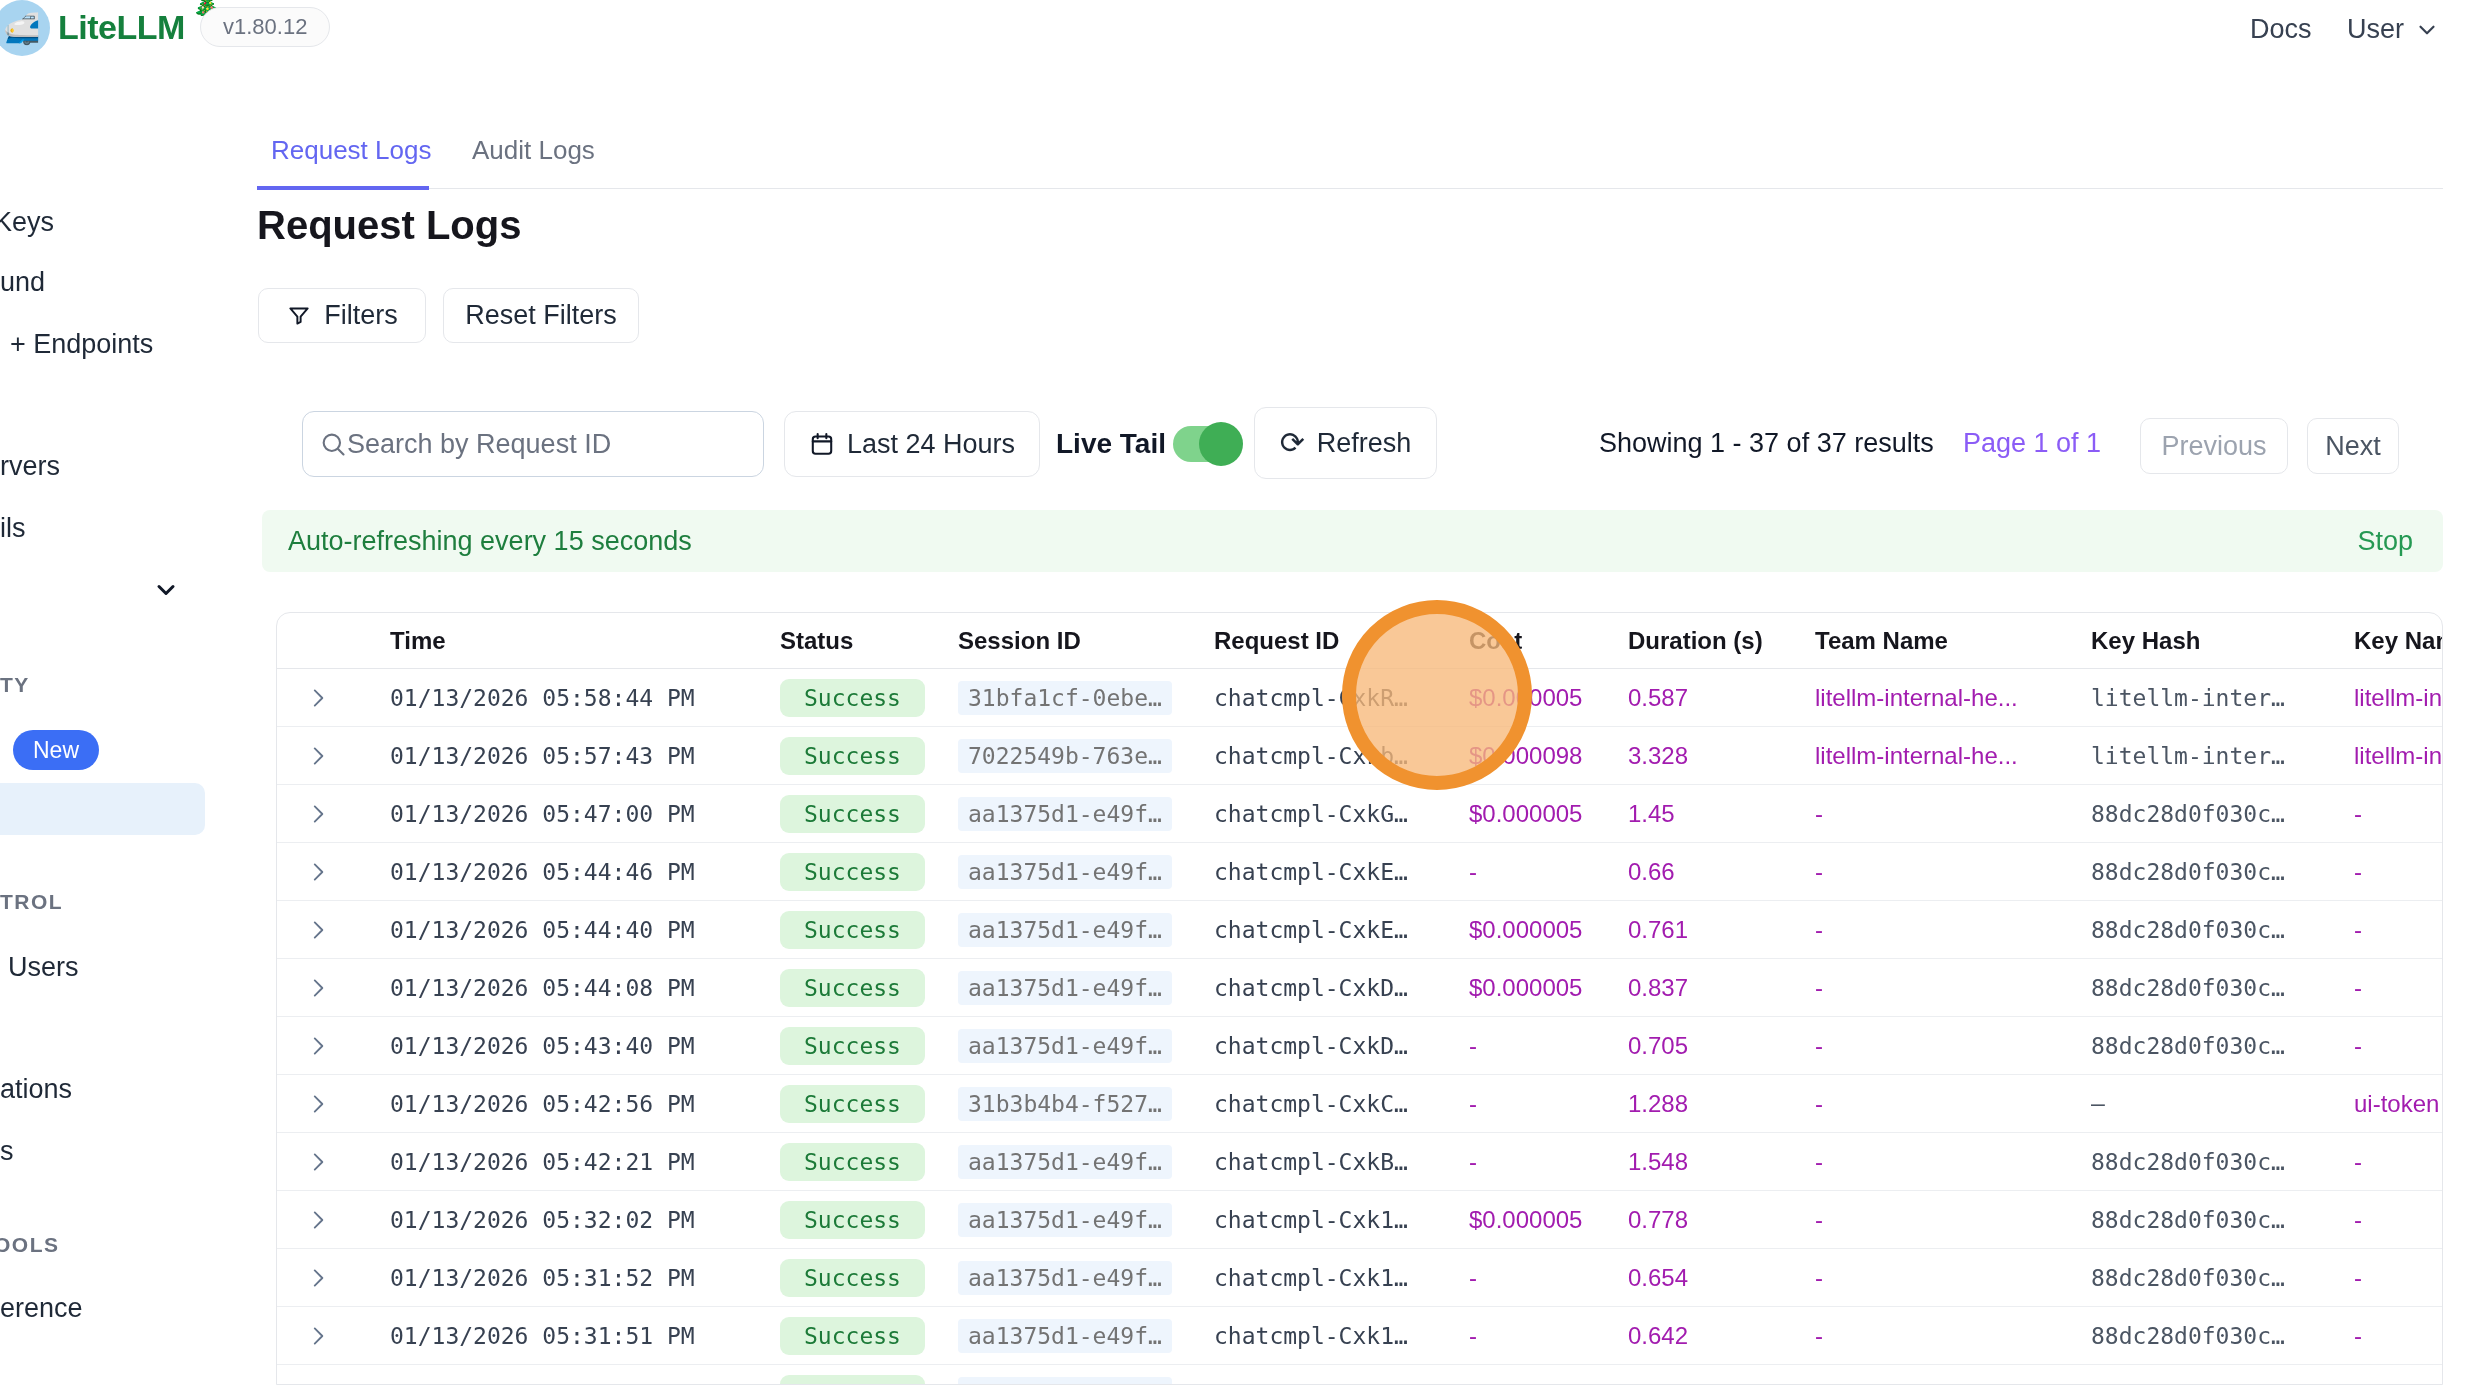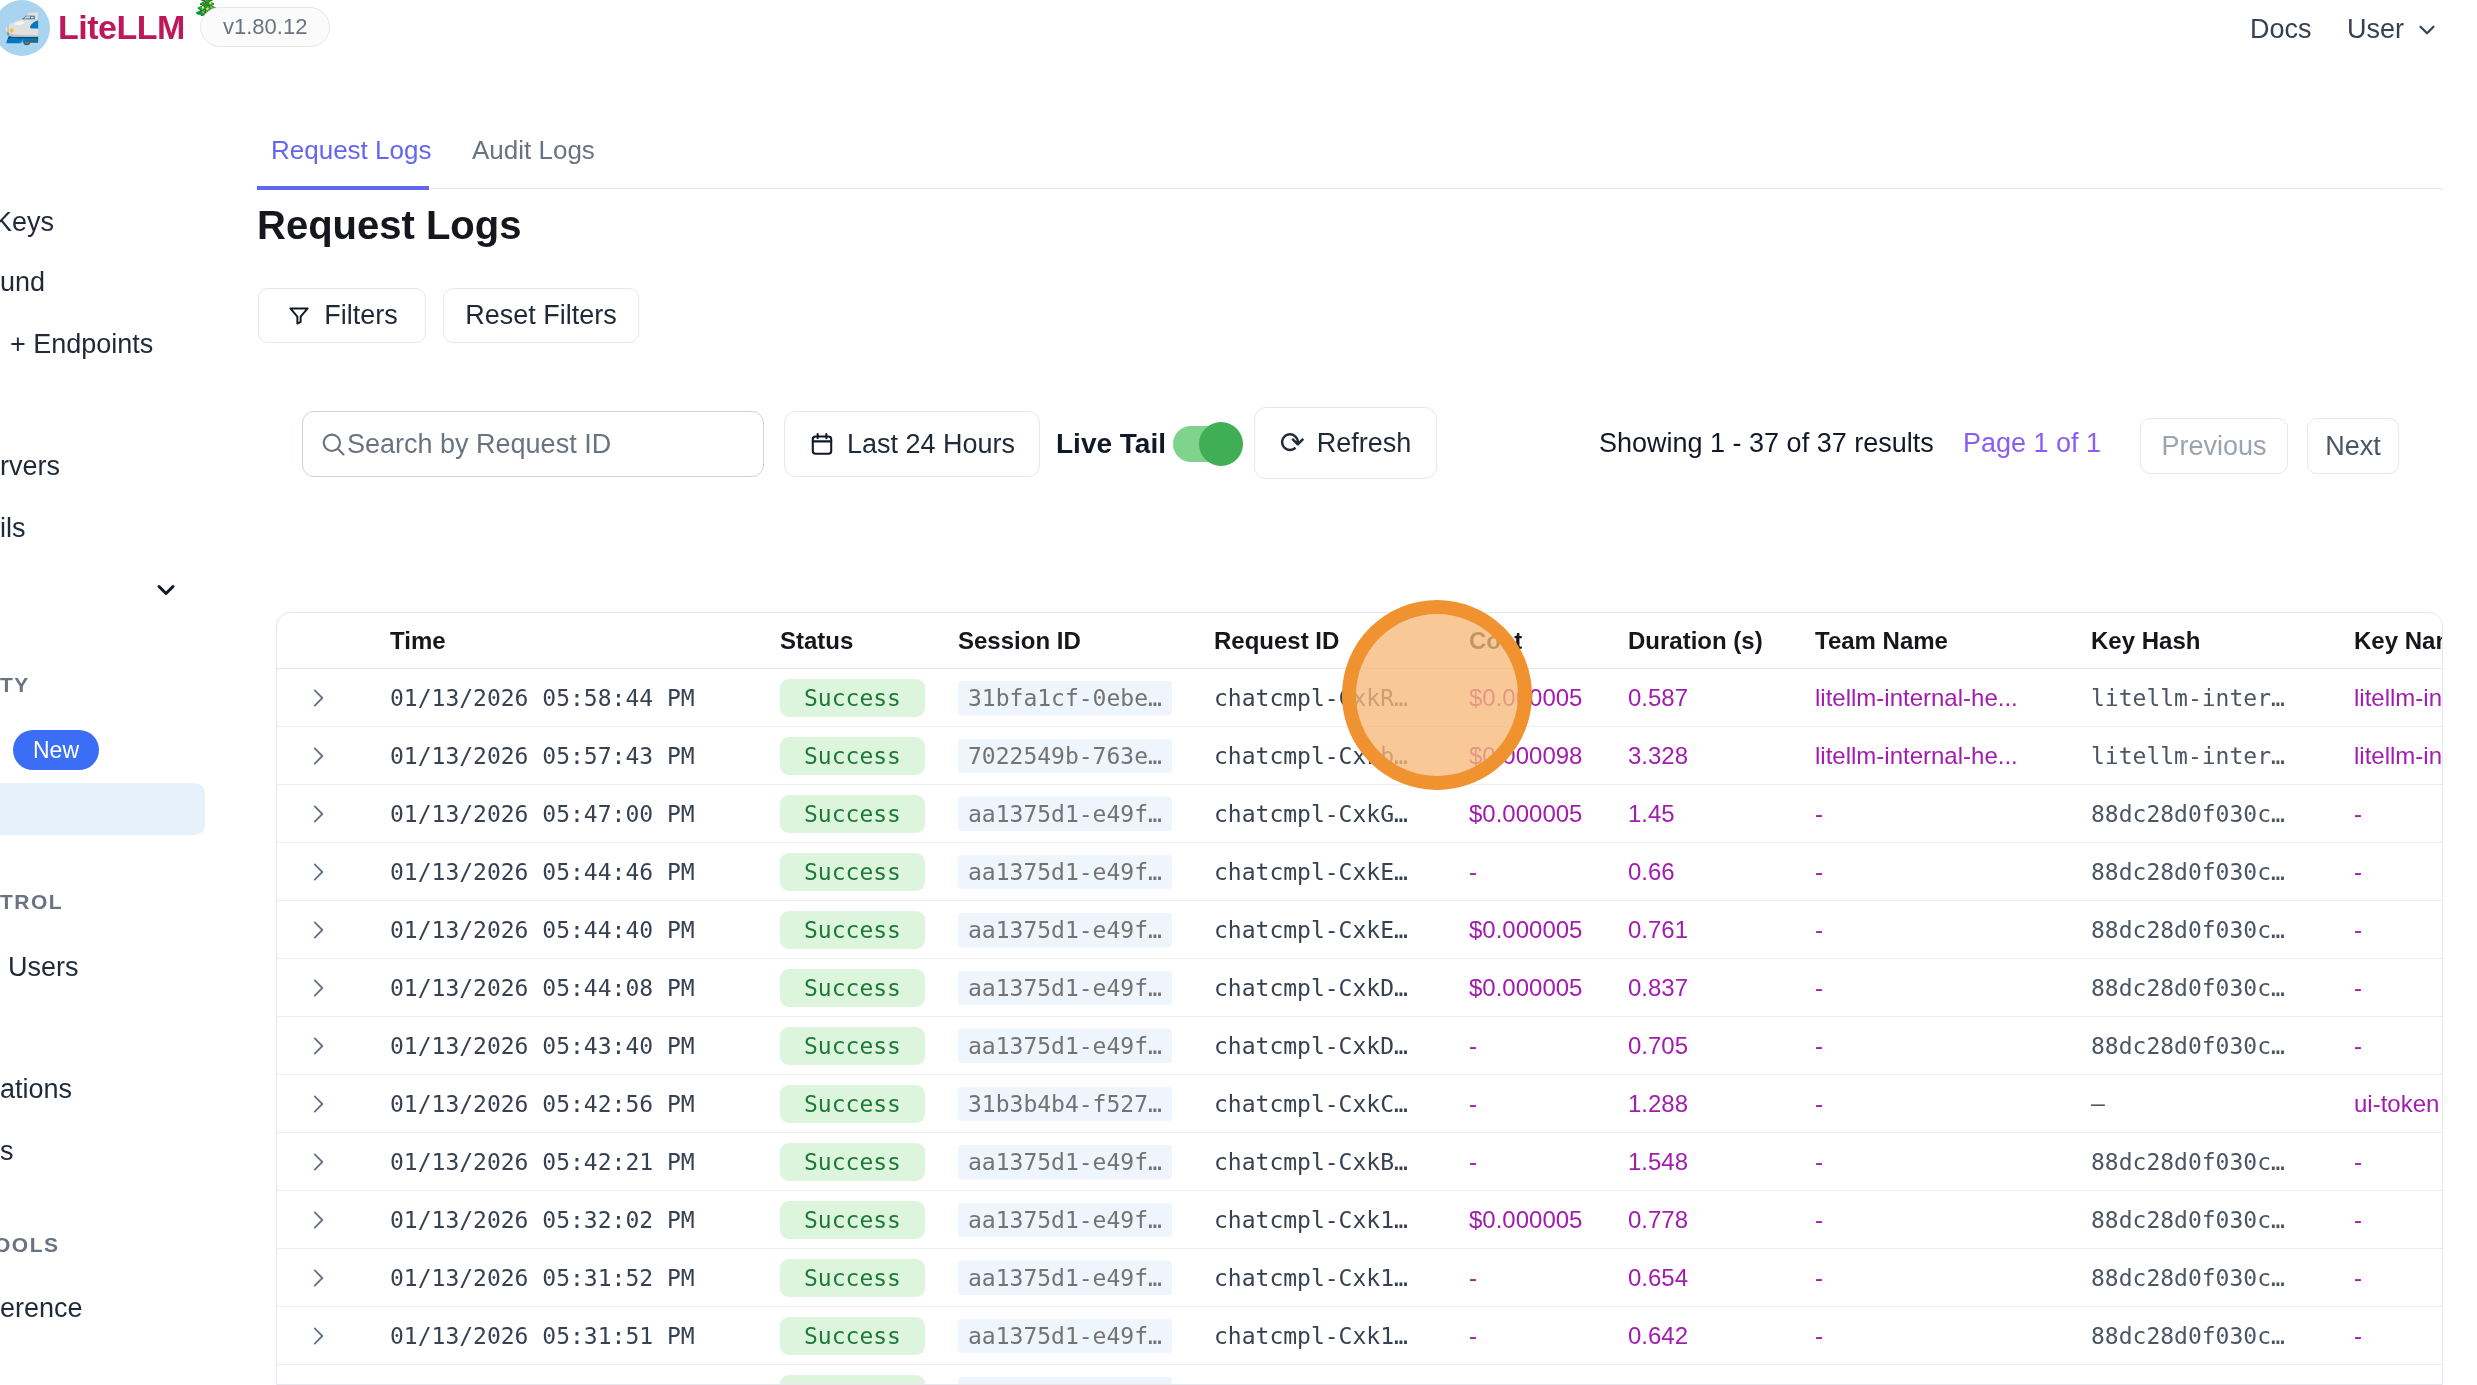--- a/index.html
+++ b/index.html
@@ -4,21 +4,21 @@
 <style>
   * { margin:0; padding:0; box-sizing:border-box; }
   html,body { width:2477px; height:1385px; overflow:hidden; background:#ffffff;
     font-family:"Liberation Sans", sans-serif; color:#111827; }
   #page { position:relative; width:2477px; height:1385px; }
 
   
   #topbar { position:absolute; left:0; top:0; width:2477px; height:58px; background:#fff; }
   #logo-circle { position:absolute; left:-6px; top:0; width:56px; height:56px; border-radius:50%;
     background:#a8d4f0; display:flex; align-items:center; justify-content:center; font-size:30px; }
-  #brand { position:absolute; left:58px; top:8px; font-size:34px; font-weight:bold; letter-spacing:-0.5px; color:#be185d; }
+  #brand { position:absolute; left:58px; top:8px; font-size:34px; font-weight:bold; letter-spacing:-0.5px; color:#15803d; }
   #holiday { position:absolute; left:192px; top:-8px; font-size:24px; }
   #version-badge { position:absolute; left:200px; top:7px; height:40px; padding:0 22px; border:1px solid #e5e7eb;
     border-radius:20px; background:#fbfbfb; color:#6b7280; font-size:22px; line-height:38px; }
   #docs-link { position:absolute; left:2250px; top:14px; font-size:27px; color:#374151; cursor:pointer; }
   #user-menu { position:absolute; left:2347px; top:14px; font-size:27px; color:#374151; cursor:pointer;
     display:flex; align-items:center; gap:10px; }
 
   
   #sidebar { position:absolute; left:0; top:58px; width:210px; height:1327px; background:#fff; }
   .snav { position:absolute; font-size:27px; color:#1f2937; white-space:nowrap; cursor:pointer; }
@@ -193,20 +193,24 @@
   <button class="btn" id="refresh-btn">
     <span class="ricon">⟳</span>
     <span>Refresh</span>
   </button>
 
   <div id="results-count">Showing 1 - 37 of 37 results</div>
   <div id="page-info">Page 1 of 1</div>
   <button class="btn" id="prev-btn">Previous</button>
   <button class="btn" id="next-btn">Next</button>
 
+  <div id="auto-refresh-banner">
+    <span class="msg">Auto-refreshing every 15 seconds</span>
+    <span class="stop">Stop</span>
+  </div>
 
   <div id="table-card">
     <div class="tr" id="thead-row">
         <div></div>
         <div>Time</div>
         <div>Status</div>
         <div>Session ID</div>
         <div>Request ID</div>
         <div>Cost</div>
         <div>Duration (s)</div>

